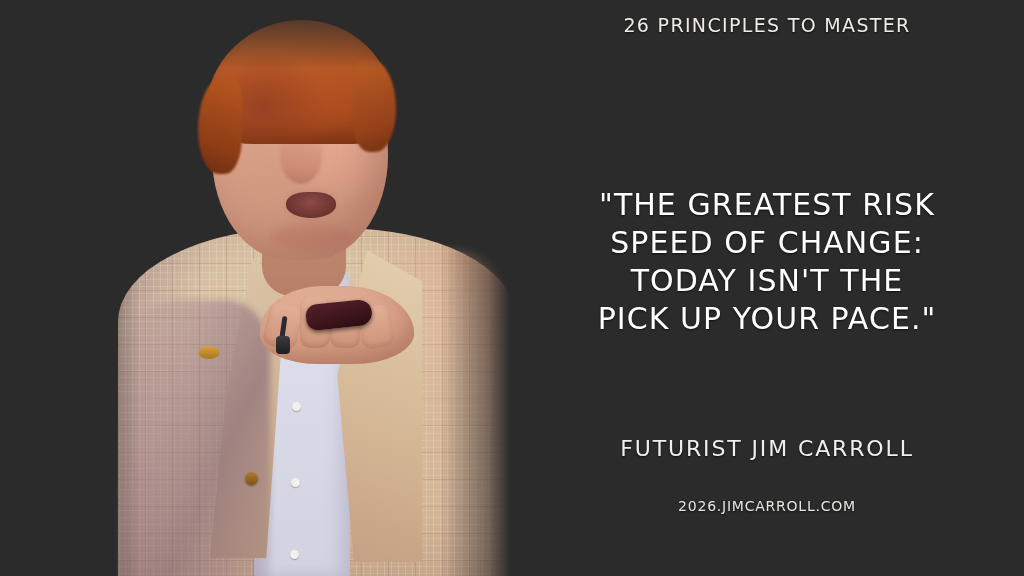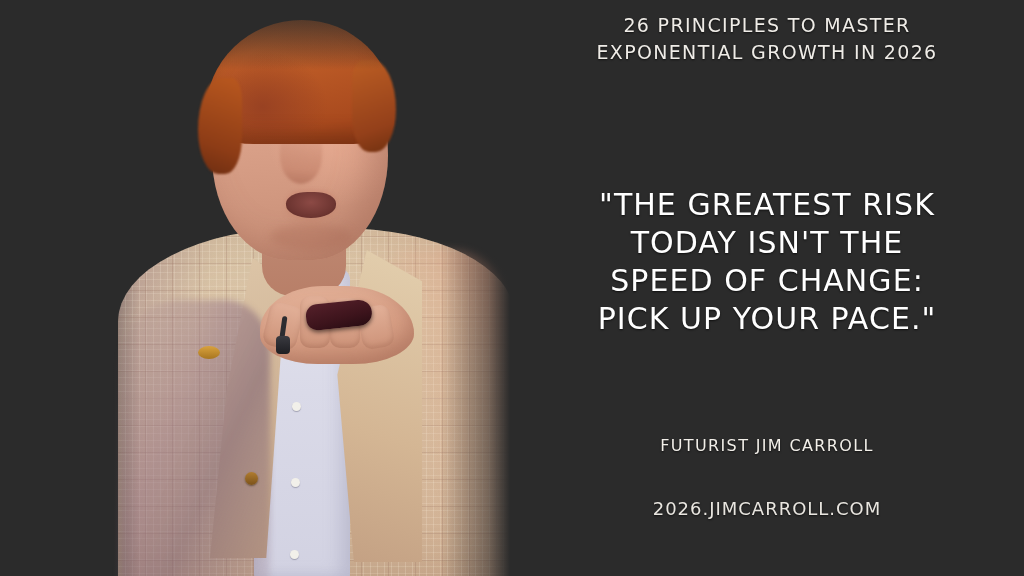--- a/index.html
+++ b/index.html
@@ -306,28 +306,28 @@
     top: 186px; left: 0; width: 514px;
     font-size: 30px;
     line-height: 1.265;
     letter-spacing: 0.035em;
     color: #ffffff;
   }
   #quote div { white-space: nowrap; }
   #attribution {
     position: absolute;
     top: 436px; left: 0; width: 514px;
-    font-size: 16px;
+    font-size: 22px;
     letter-spacing: 0.085em;
     color: #f2efe9;
   }
   #weburl {
     position: absolute;
     top: 498px; left: 0; width: 514px;
-    font-size: 18px;
+    font-size: 14px;
     letter-spacing: 0.055em;
     color: #e9e6e0;
   }
 </style>
 </head>
 <body>
 
 <div id="card">
 
   <div id="photo">
@@ -383,28 +383,27 @@
     <div class="ph" id="micClip"></div>
 
     <div class="ph" id="topFade"></div>
     <div class="ph" id="photoFade"></div>
   </div>
 
   <div id="textpane">
 
     <div id="kicker" class="hand-font">
       <div>26 PRINCIPLES TO MASTER</div>
-      <div>EXPONENTIAL GROWTH IN 2026</div>
     </div>
 
 
     <div id="quote" class="hand-font">
       <div>"THE GREATEST RISK</div>
+      <div>SPEED OF CHANGE:</div>
       <div>TODAY ISN'T THE</div>
-      <div>SPEED OF CHANGE:</div>
       <div>PICK UP YOUR PACE."</div>
     </div>
 
     <div id="attribution" class="hand-font">FUTURIST JIM CARROLL</div>
 
     <div id="weburl" class="hand-font">2026.JIMCARROLL.COM</div>
   </div>
 
 </div>
 

